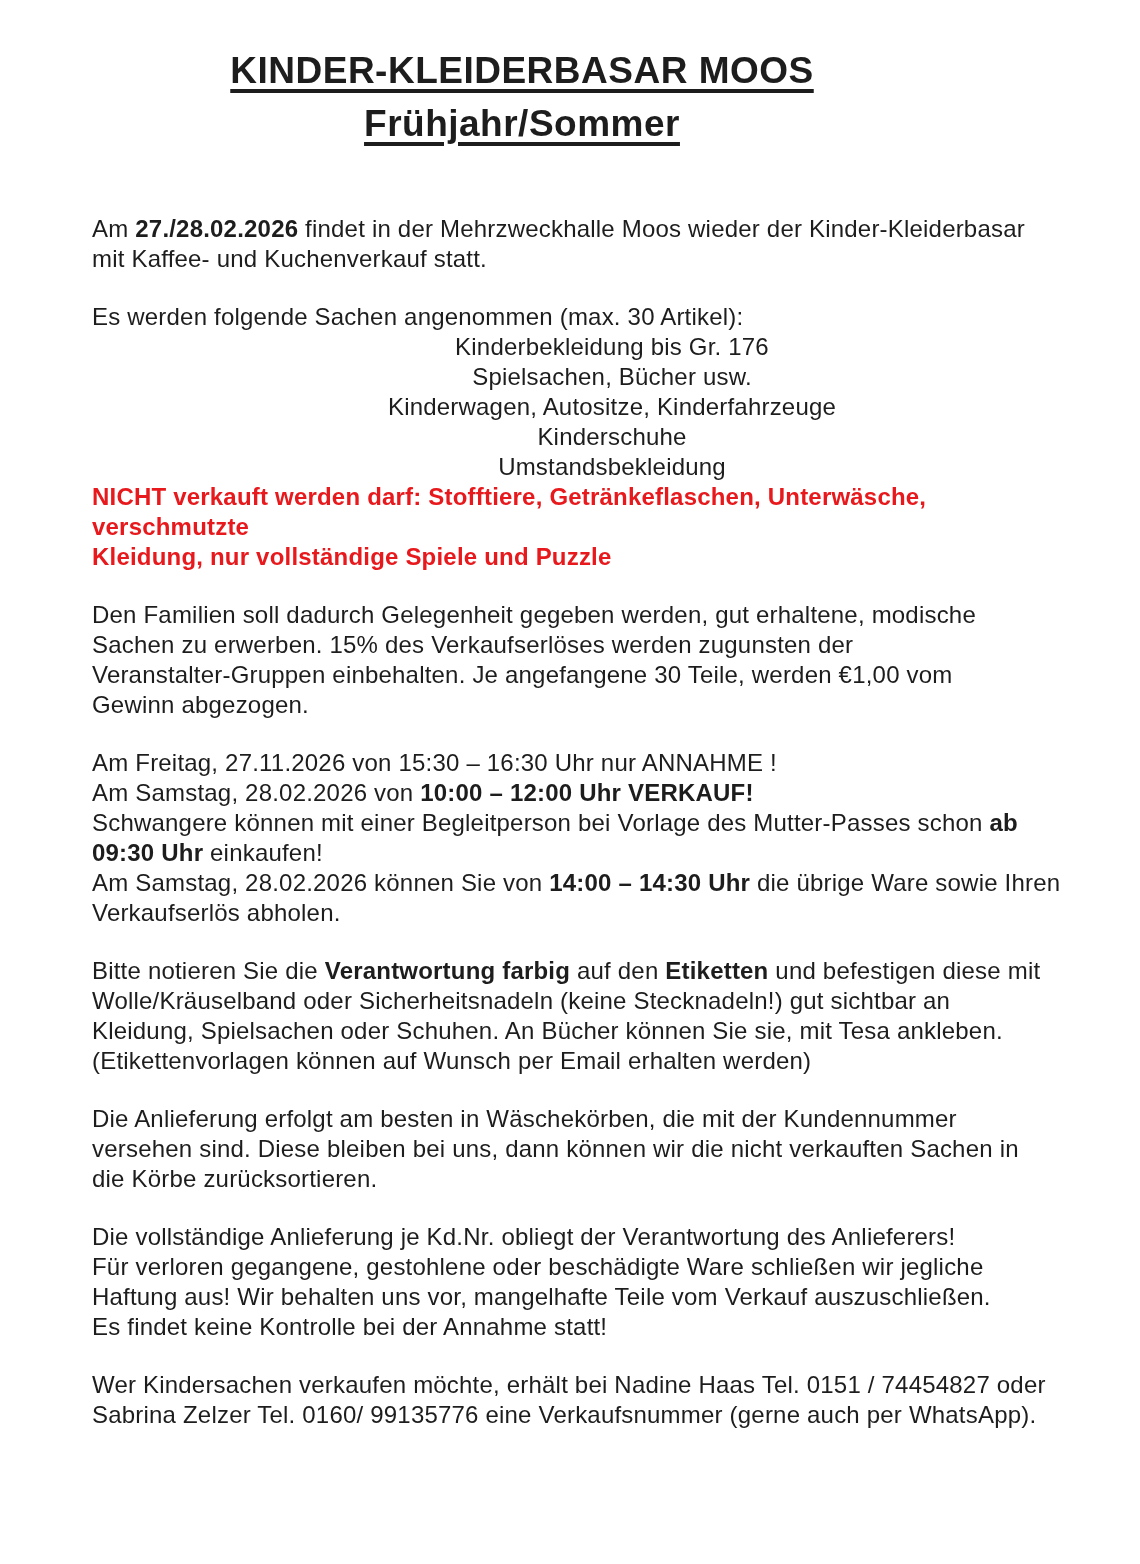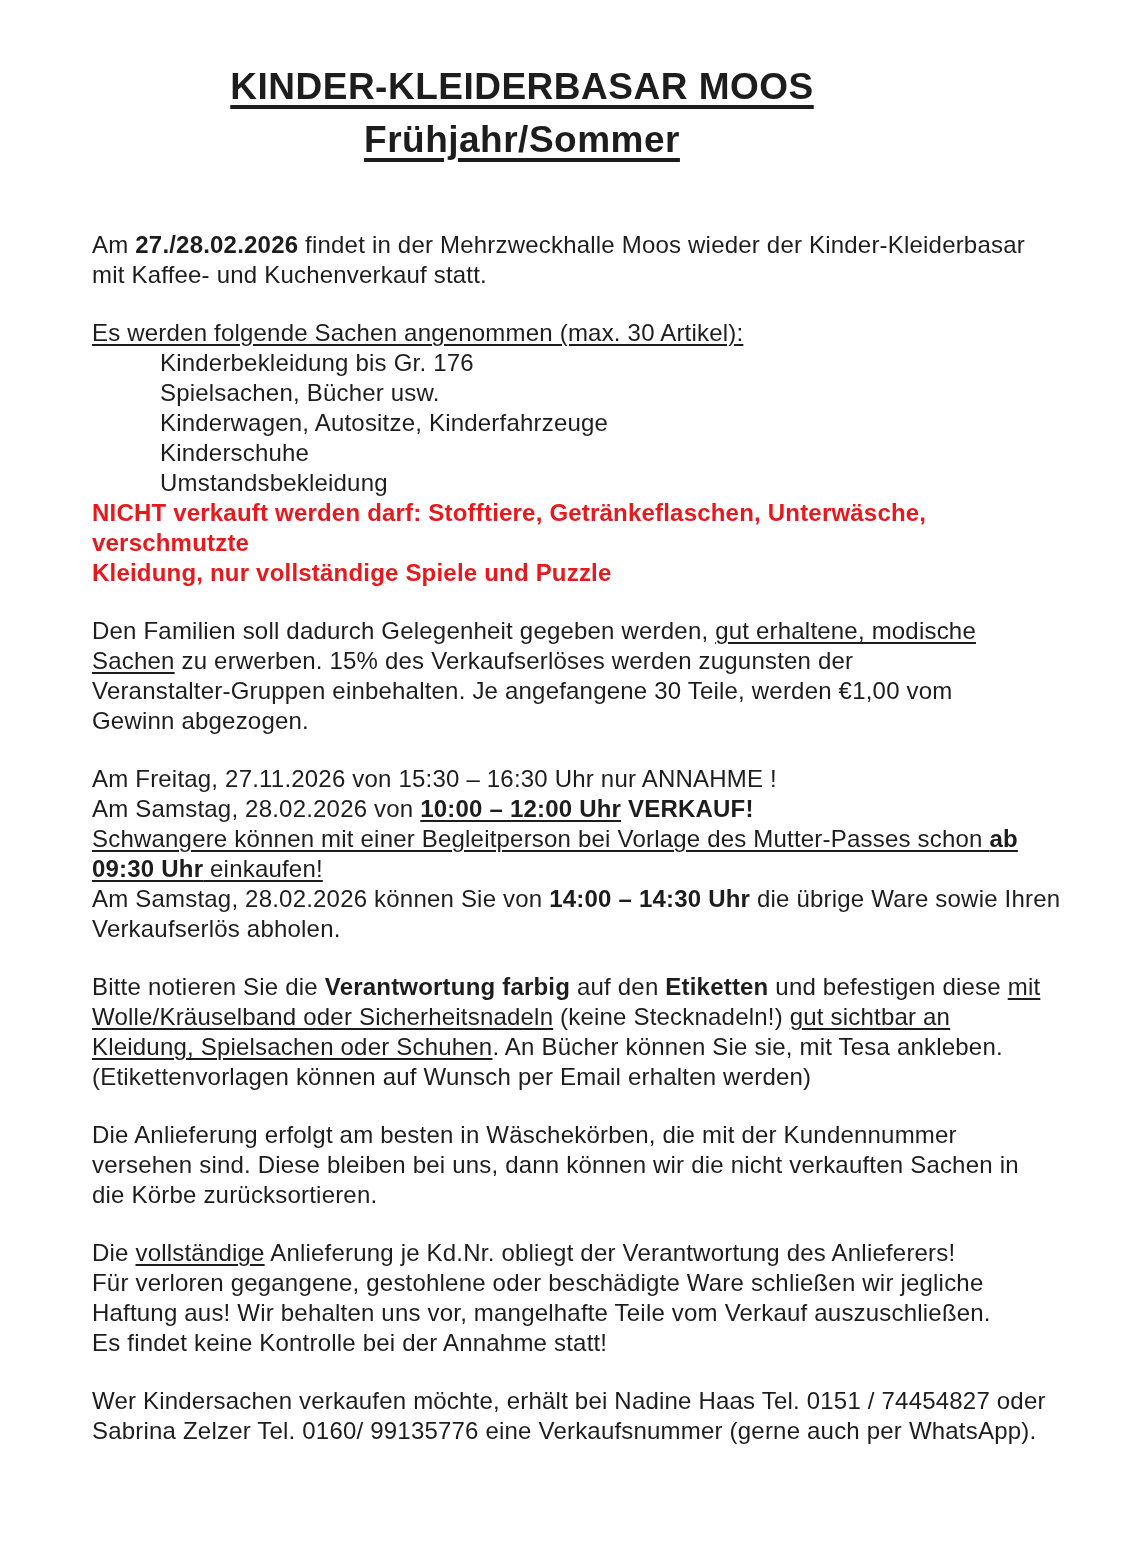--- a/index.html
+++ b/index.html
@@ -12,21 +12,21 @@
     width: 1140px;
     height: 1564px;
     font-family: "Liberation Sans", sans-serif;
     color: #1d1d1d;
     overflow: hidden;
   }
   .page {
     box-sizing: border-box;
     width: 1140px;
     height: 1564px;
-    padding: 60px 0 0 92px;
+    padding: 44px 0 0 92px;
     background: #ffffff;
   }
   .header {
     width: 860px;
     text-align: center;
     margin-bottom: 64px;
   }
   .title-line {
     font-size: 37px;
     font-weight: bold;
@@ -42,28 +42,28 @@
     width: 972px;
     font-size: 24px;
     line-height: 30px;
     letter-spacing: 0.2px;
   }
   .para {
     white-space: pre-wrap;
   }
   .para.indent {
     padding-left: 68px;
+    text-align: center;
   }
   .spacer {
     height: 28px;
   }
   .run { }
   .run.b { font-weight: bold; }
   .run.u {
-    text-decoration: underline;
     text-decoration-thickness: 2px;
     text-underline-offset: 3px;
   }
   .run.red { color: var(--accent-red, #e8191c); }
 </style>
 </head>
 <body style="background: rgb(255, 255, 255); color: rgb(29, 29, 29);">
 
 <div class="page">
   <div class="header">

